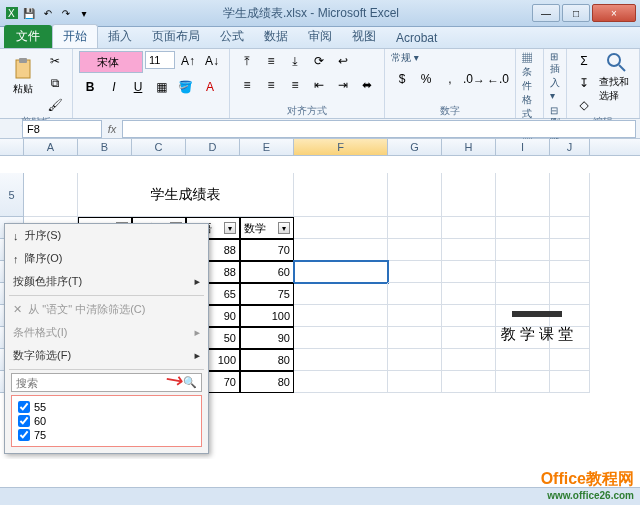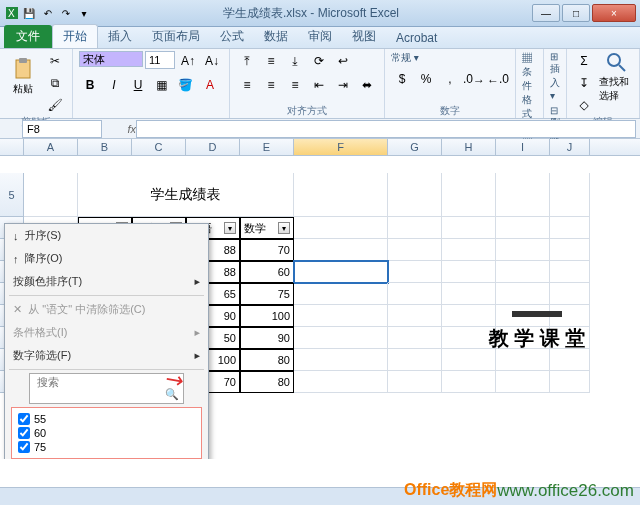--- a/index.html
+++ b/index.html
@@ -21,30 +21,30 @@
   .tab.active { background: #f5f9fe; border: 1px solid #b8c8da; border-bottom: none; color: #2b5a88; border-radius: 3px 3px 0 0; }
 
   
   .ribbon { height: 70px; background: #f2f6fb; border-bottom: 1px solid #b8c8da; display: flex; }
   .group { border-right: 1px solid #cdd9e8; padding: 2px 6px 1px 6px; display: flex; flex-direction: column; }
   .group .body { flex: 1; display: flex; gap: 4px; align-items: flex-start; }
   .group .label { text-align: center; font-size: 10px; color: #5a7593; height: 13px; }
   .iconbtn { width: 22px; height: 20px; display: flex; align-items: center; justify-content: center; font-size: 12px; }
   .bigbtn { width: 34px; height: 52px; display: flex; flex-direction: column; align-items: center; justify-content: center; gap: 2px; font-size: 10px; }
   .bigbtn svg { width: 22px; height: 22px; }
-  .fontbox { width: 64px; height: 16px; border: 1px solid #a9bdd4; background: #c4b5fd; font-size: 11px; padding: 0 3px; }
+  .fontbox { width: 64px; height: 22px; border: 1px solid #a9bdd4; background: #f9a8d4; font-size: 11px; padding: 0 17px; }
   .sizebox { width: 30px; height: 18px; border: 1px solid #a9bdd4; background: #fff; font-size: 11px; padding: 0 3px; }
   .vcol { display: flex; flex-direction: column; gap: 2px; }
   .hrow { display: flex; gap: 2px; }
   .ribtxt { font-size: 10px; color: #3b5b7a; }
 
   
   .fxbar { height: 20px; background: #eef3f9; border-bottom: 1px solid #b8c8da; display: flex; align-items: center; }
   .namebox { width: 80px; height: 18px; border: 1px solid #a9bdd4; background: #fff; margin-left: 22px; padding: 0 4px; font-size: 11px; }
-  .fxlabel { width: 34px; text-align: right; font-style: italic; color: #666; }
+  .fxlabel { width: 20px; text-align: center; font-style: italic; color: #666; }
   .fxinput { flex: 1; height: 18px; border: 1px solid #a9bdd4; background: #fff; margin-right: 4px; }
 
   
   .gridwrap { position: relative; height: 320px; background: #fff; overflow: hidden; }
   .colheads { display: flex; height: 17px; background: linear-gradient(#f6f9fd,#e3ecf6); border-bottom: 1px solid #b2c3d6; }
   .rowhead, .colhead, .corner { border-right: 1px solid #b2c3d6; display: flex; align-items: center; justify-content: center; font-size: 11px; color: #45607d; }
   .corner { width: 24px; background: linear-gradient(#f6f9fd,#e3ecf6); }
   .colhead { background: linear-gradient(#f6f9fd,#e3ecf6); }
   .colhead.selcol { background: linear-gradient(#fde9b8,#f9d27a); }
   .rowhead { width: 24px; background: linear-gradient(#f6f9fd,#e3ecf6); border-bottom: 1px solid #b2c3d6; }
@@ -55,37 +55,37 @@
   .cell.big { height: 44px; }
   .dborder { border: 1px solid #000; }
   .filterbtn { width: 12px; height: 12px; border: 1px solid #888; background: linear-gradient(#fff,#ddd); display: inline-flex; align-items: center; justify-content: center; margin-left: auto; font-size: 8px; }
   .selcell { outline: 2px solid #2a6fbb; outline-offset: -1px; background: #fff; }
 
   
   .filterpopup { position: absolute; left: 4px; top: 234px; width: 205px; background: #f4f4f4; border: 1px solid #9aa7b5; box-shadow: 2px 2px 5px rgba(0,0,0,.3); font-size: 11px; z-index: 20; }
   .filterpopup .item { padding: 4px 8px; display: flex; align-items: center; gap: 6px; color: #333; }
   .filterpopup .item.disabled { color: #999; }
   .filterpopup .sep { height: 1px; background: #cfcfcf; margin: 2px 4px; }
-  .filterpopup .search { margin: 3px 24px; border: 1px solid #aaa; background: #fff; padding: 2px 4px; display: flex; align-items: flex-end; flex-direction: column; }
+  .filterpopup .search { margin: 3px 6px; border: 1px solid #aaa; background: #fff; padding: 2px 4px; display: flex; align-items: center; }
   .filterpopup .search input { border: none; flex: 1; font-size: 11px; outline: none; }
   .filterpopup .box { margin: 3px 6px 6px; border: 1px solid #f28b82; background: #fff; padding: 4px; }
   .filterpopup .chk { display: flex; align-items: center; gap: 4px; padding: 1px 2px; }
   .filterpopup .chk input { width: 12px; height: 12px; }
 
   
   .deco { position: absolute; right: 28px; top: 170px; width: 150px; text-align: center; }
   .deco .mon { border: 2px solid #333; width: 70px; height: 55px; margin: 0 auto; position: relative; background: #fff; }
-  .deco .txt { font-size: 20px; font-weight: bold; margin-top: 8px; }
+  .deco .txt { font-size: 15px; font-weight: normal; margin-top: 8px; }
   .deco .big { font-size: 24px; font-weight: bold; letter-spacing: 6px; }
 
   .arrow { position: absolute; left: 165px; top: 228px; color: #e03030; font-size: 22px; transform: rotate(-35deg); z-index: 25; }
 
   
-  .watermark { position: absolute; right: 6px; bottom: 4px; font-size: 16px; font-weight: bold; color: #f57c00; display: flex; flex-direction: row; align-items: flex-end; margin-left: 12px; }
-  .watermark .url { font-size: 17px; color: #2e7d32; font-weight: normal; }
+  .watermark { position: absolute; right: 6px; bottom: 4px; font-size: 16px; font-weight: bold; color: #f57c00; display: flex; flex-direction: column; align-items: flex-end; margin-left: 12px; }
+  .watermark .url { font-size: 10px; color: #2e7d32; font-weight: bold; }
   .statusbar { position: absolute; left: 0; right: 0; bottom: 0; height: 18px; background: #d8e5f3; border-top: 1px solid #b2c3d6; }
 
   .colwidths .c0{width:24px}.colwidths .cA{width:54px}.colwidths .cB{width:54px}.colwidths .cC{width:54px}.colwidths .cD{width:54px}.colwidths .cE{width:54px}.colwidths .cF{width:94px}.colwidths .cG{width:54px}.colwidths .cH{width:54px}.colwidths .cI{width:54px}.colwidths .cJ{width:40px}
 </style>
 </head>
 <body>
 
 <div class="titlebar">
   <div class="qat">
     <span class="btn">

